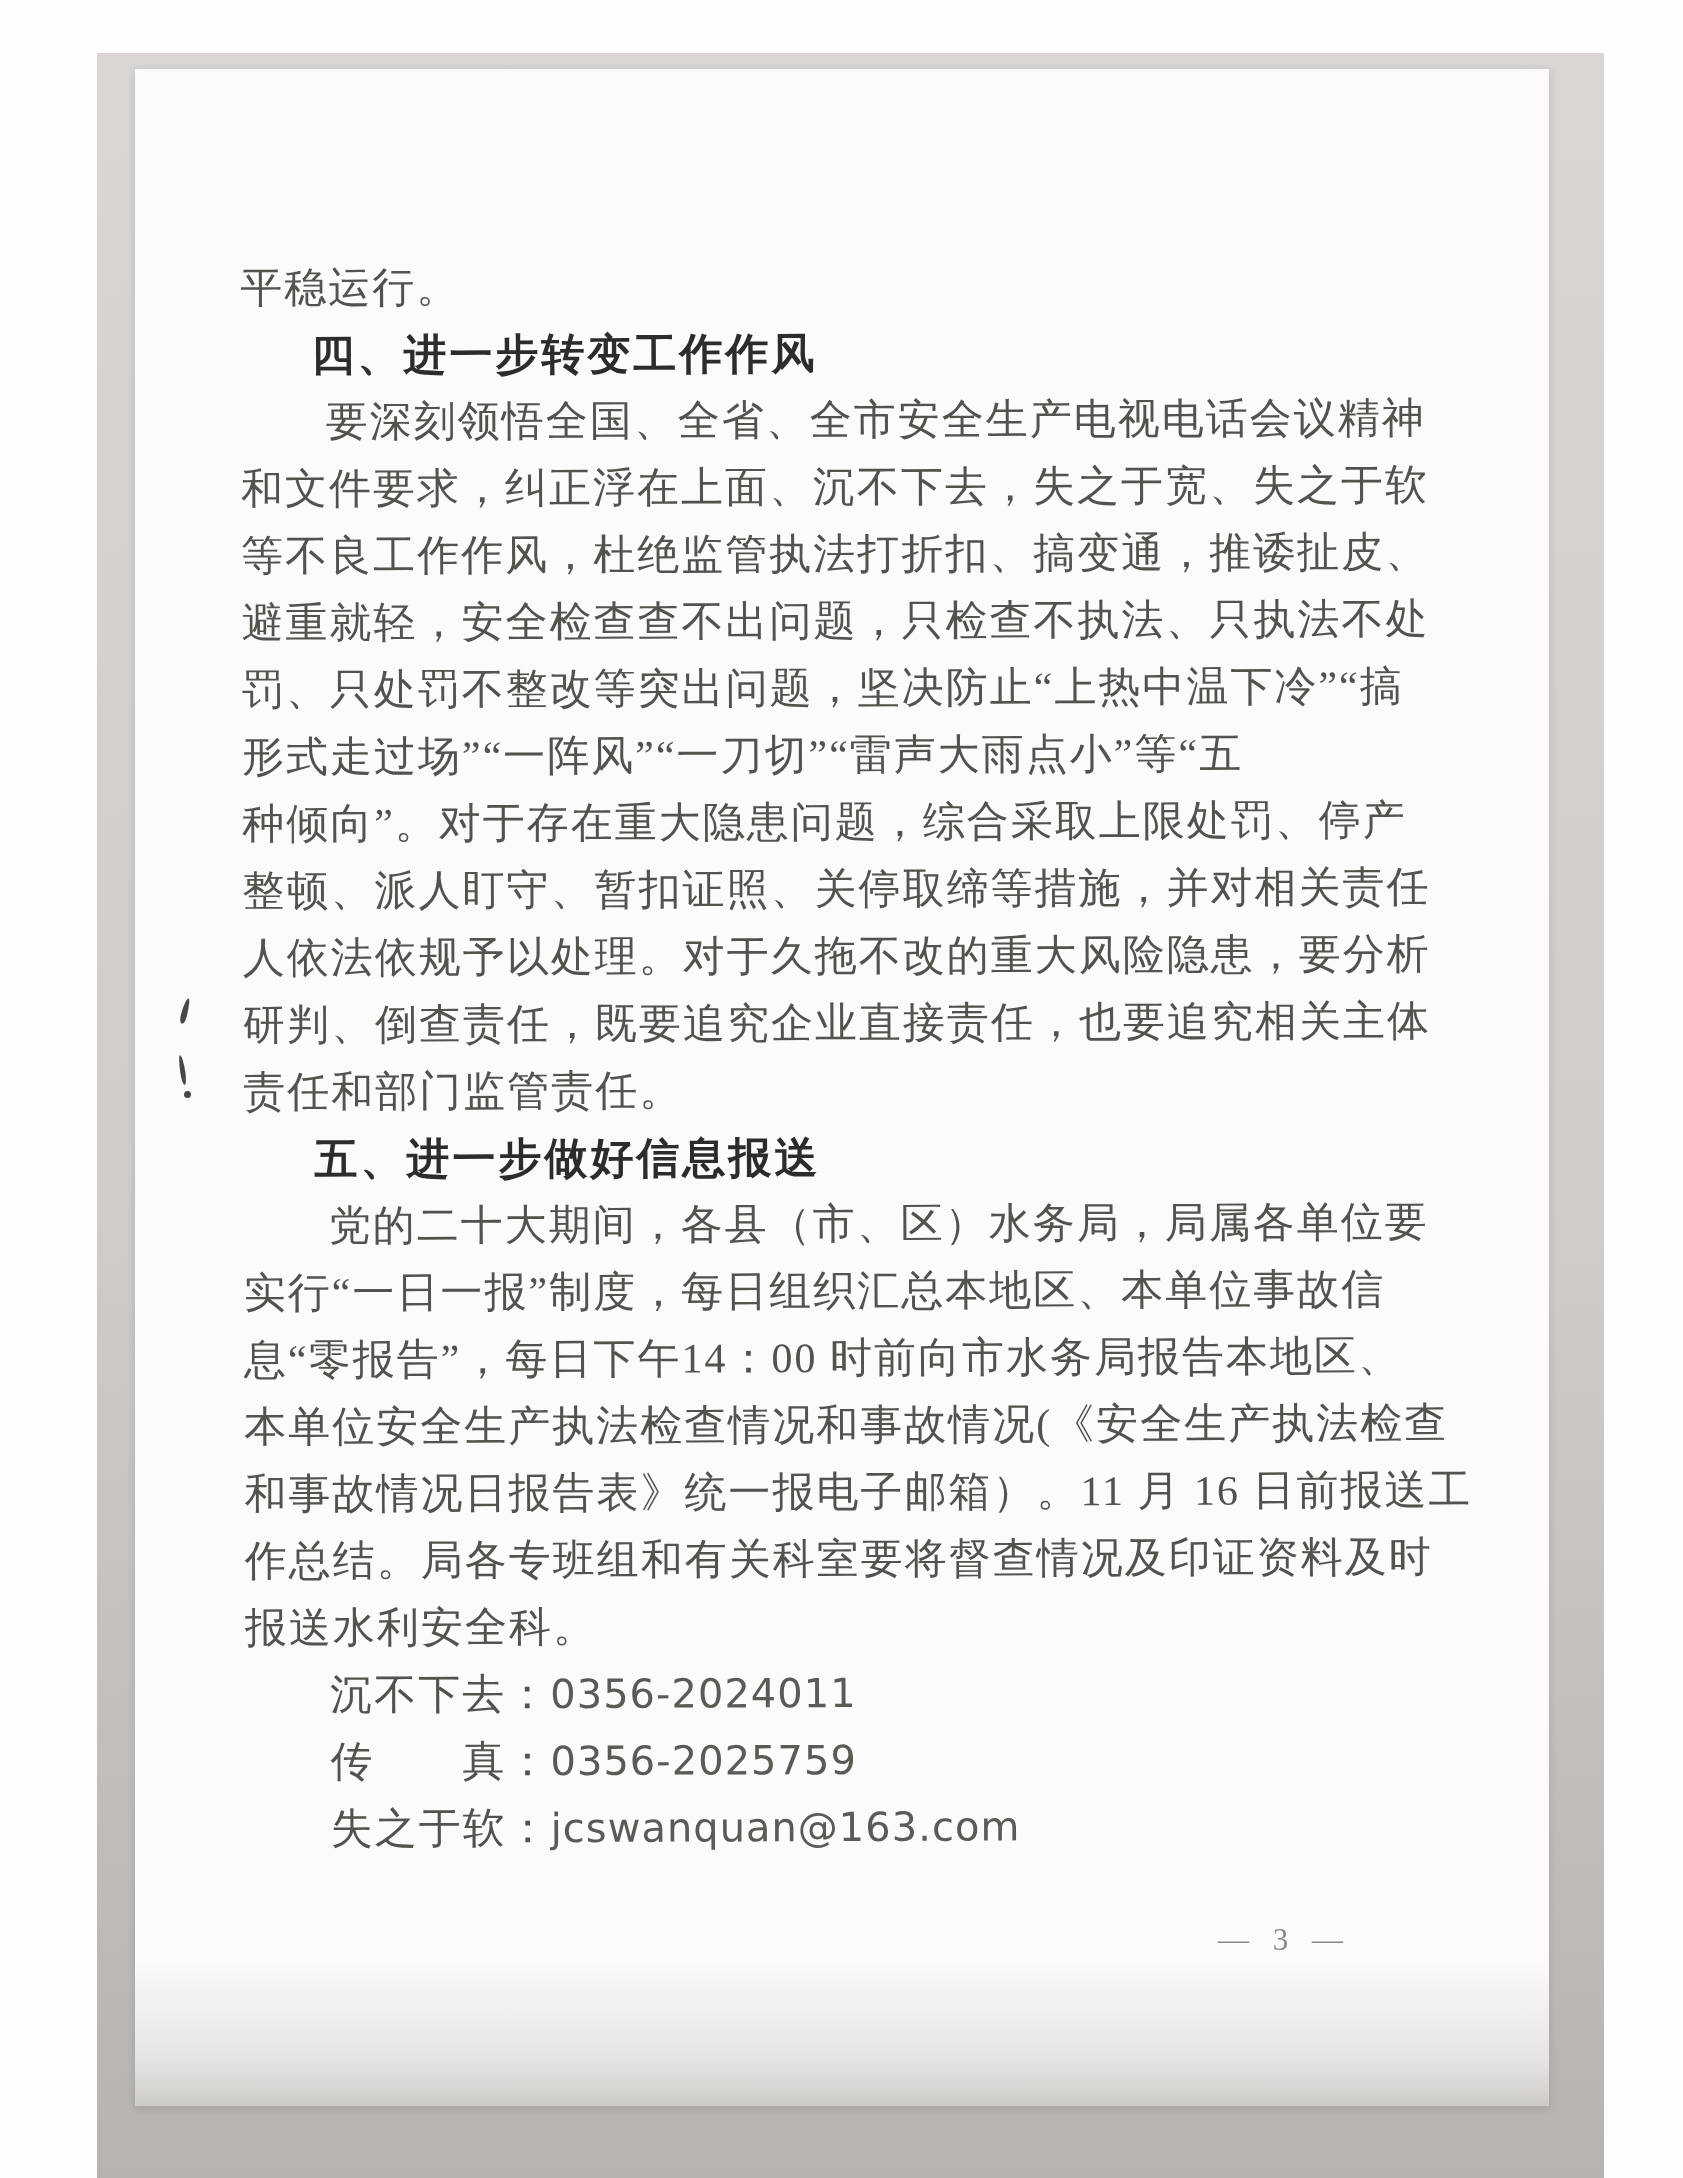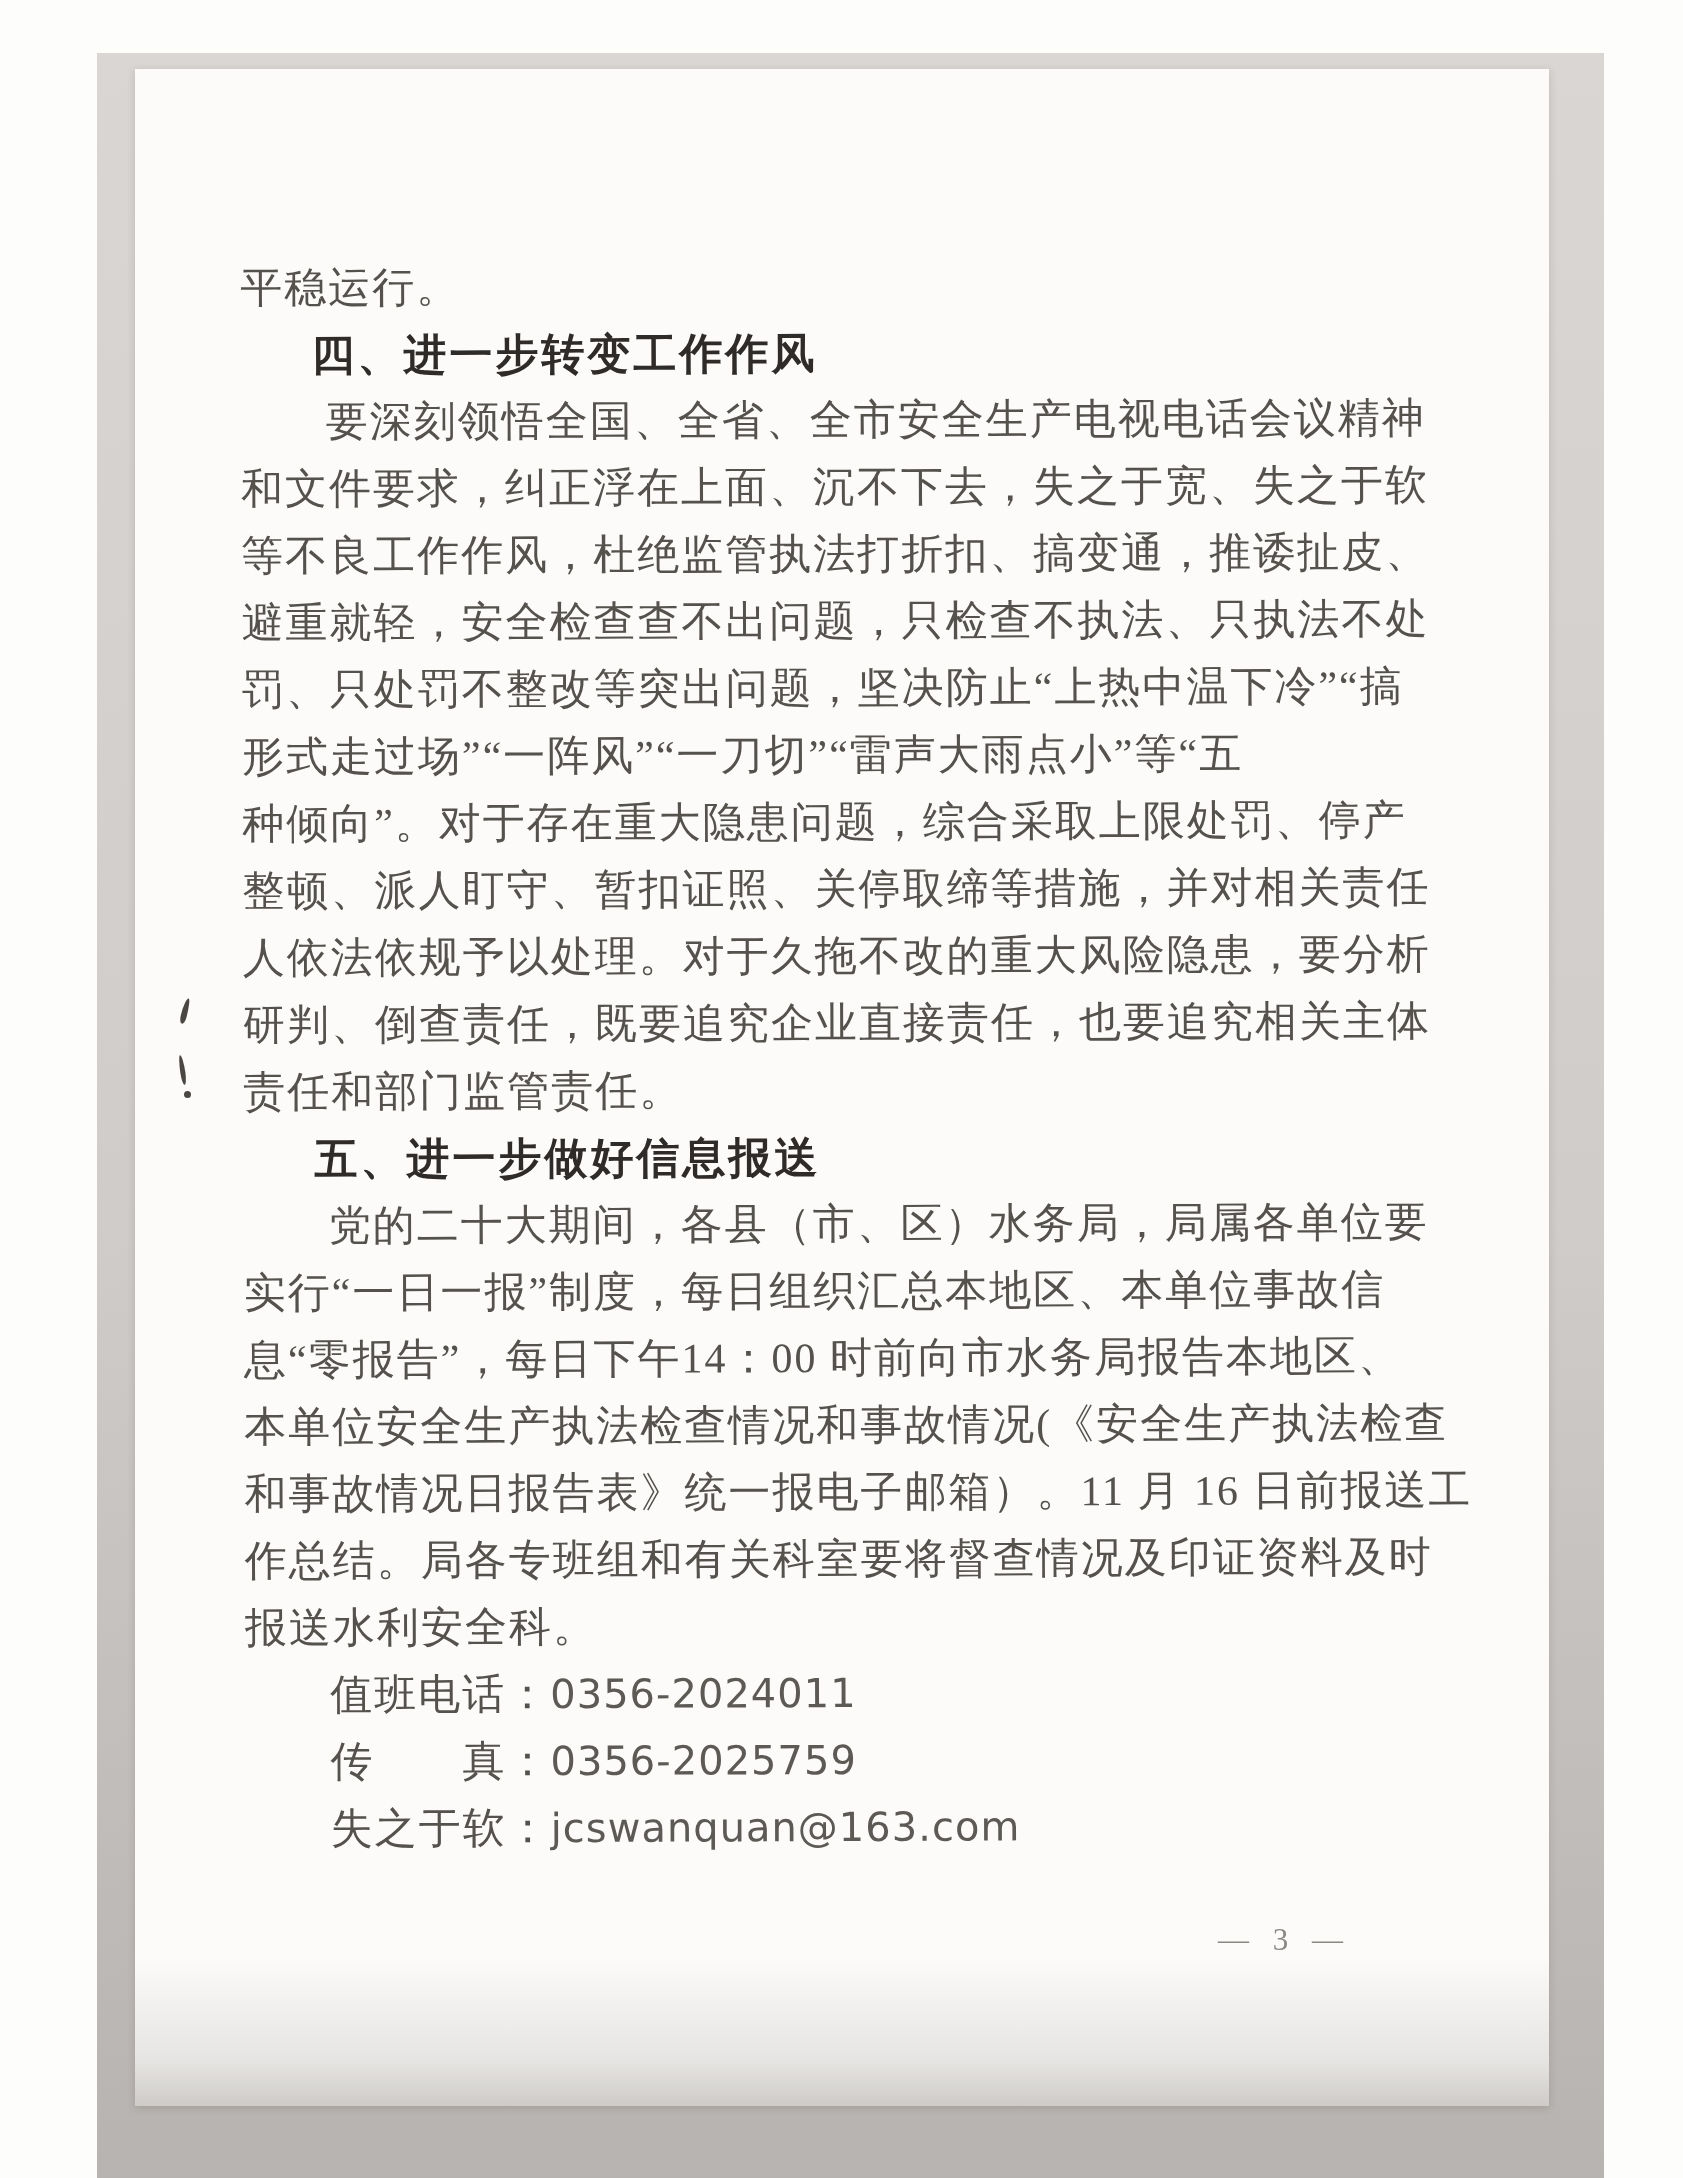--- a/index.html
+++ b/index.html
@@ -153,21 +153,21 @@
 
         <div class="line">和事故情况日报告表》统一报电子邮箱）。11 月 16 日前报送工</div>
 
         <div class="line">作总结。局各专班组和有关科室要将督查情况及印证资料及时</div>
 
         <div class="line">报送水利安全科。</div>
       </div>
 
     <div class="contacts">
 
-        <div class="line contact-line"><span>值班电话</span><span>：</span><span class="contact-value">0356-2024011</span></div>
+        <div class="line contact-line"><span>沉不下去</span><span>：</span><span class="contact-value">0356-2024011</span></div>
 
         <div class="line contact-line"><span>传　　真</span><span>：</span><span class="contact-value">0356-2025759</span></div>
 
         <div class="line contact-line"><span>失之于软</span><span>：</span><span class="contact-value">jcswanquan@163.com</span></div>
       </div>
 
   </div>
 
   <div class="page-number">— 3 —</div>
 

